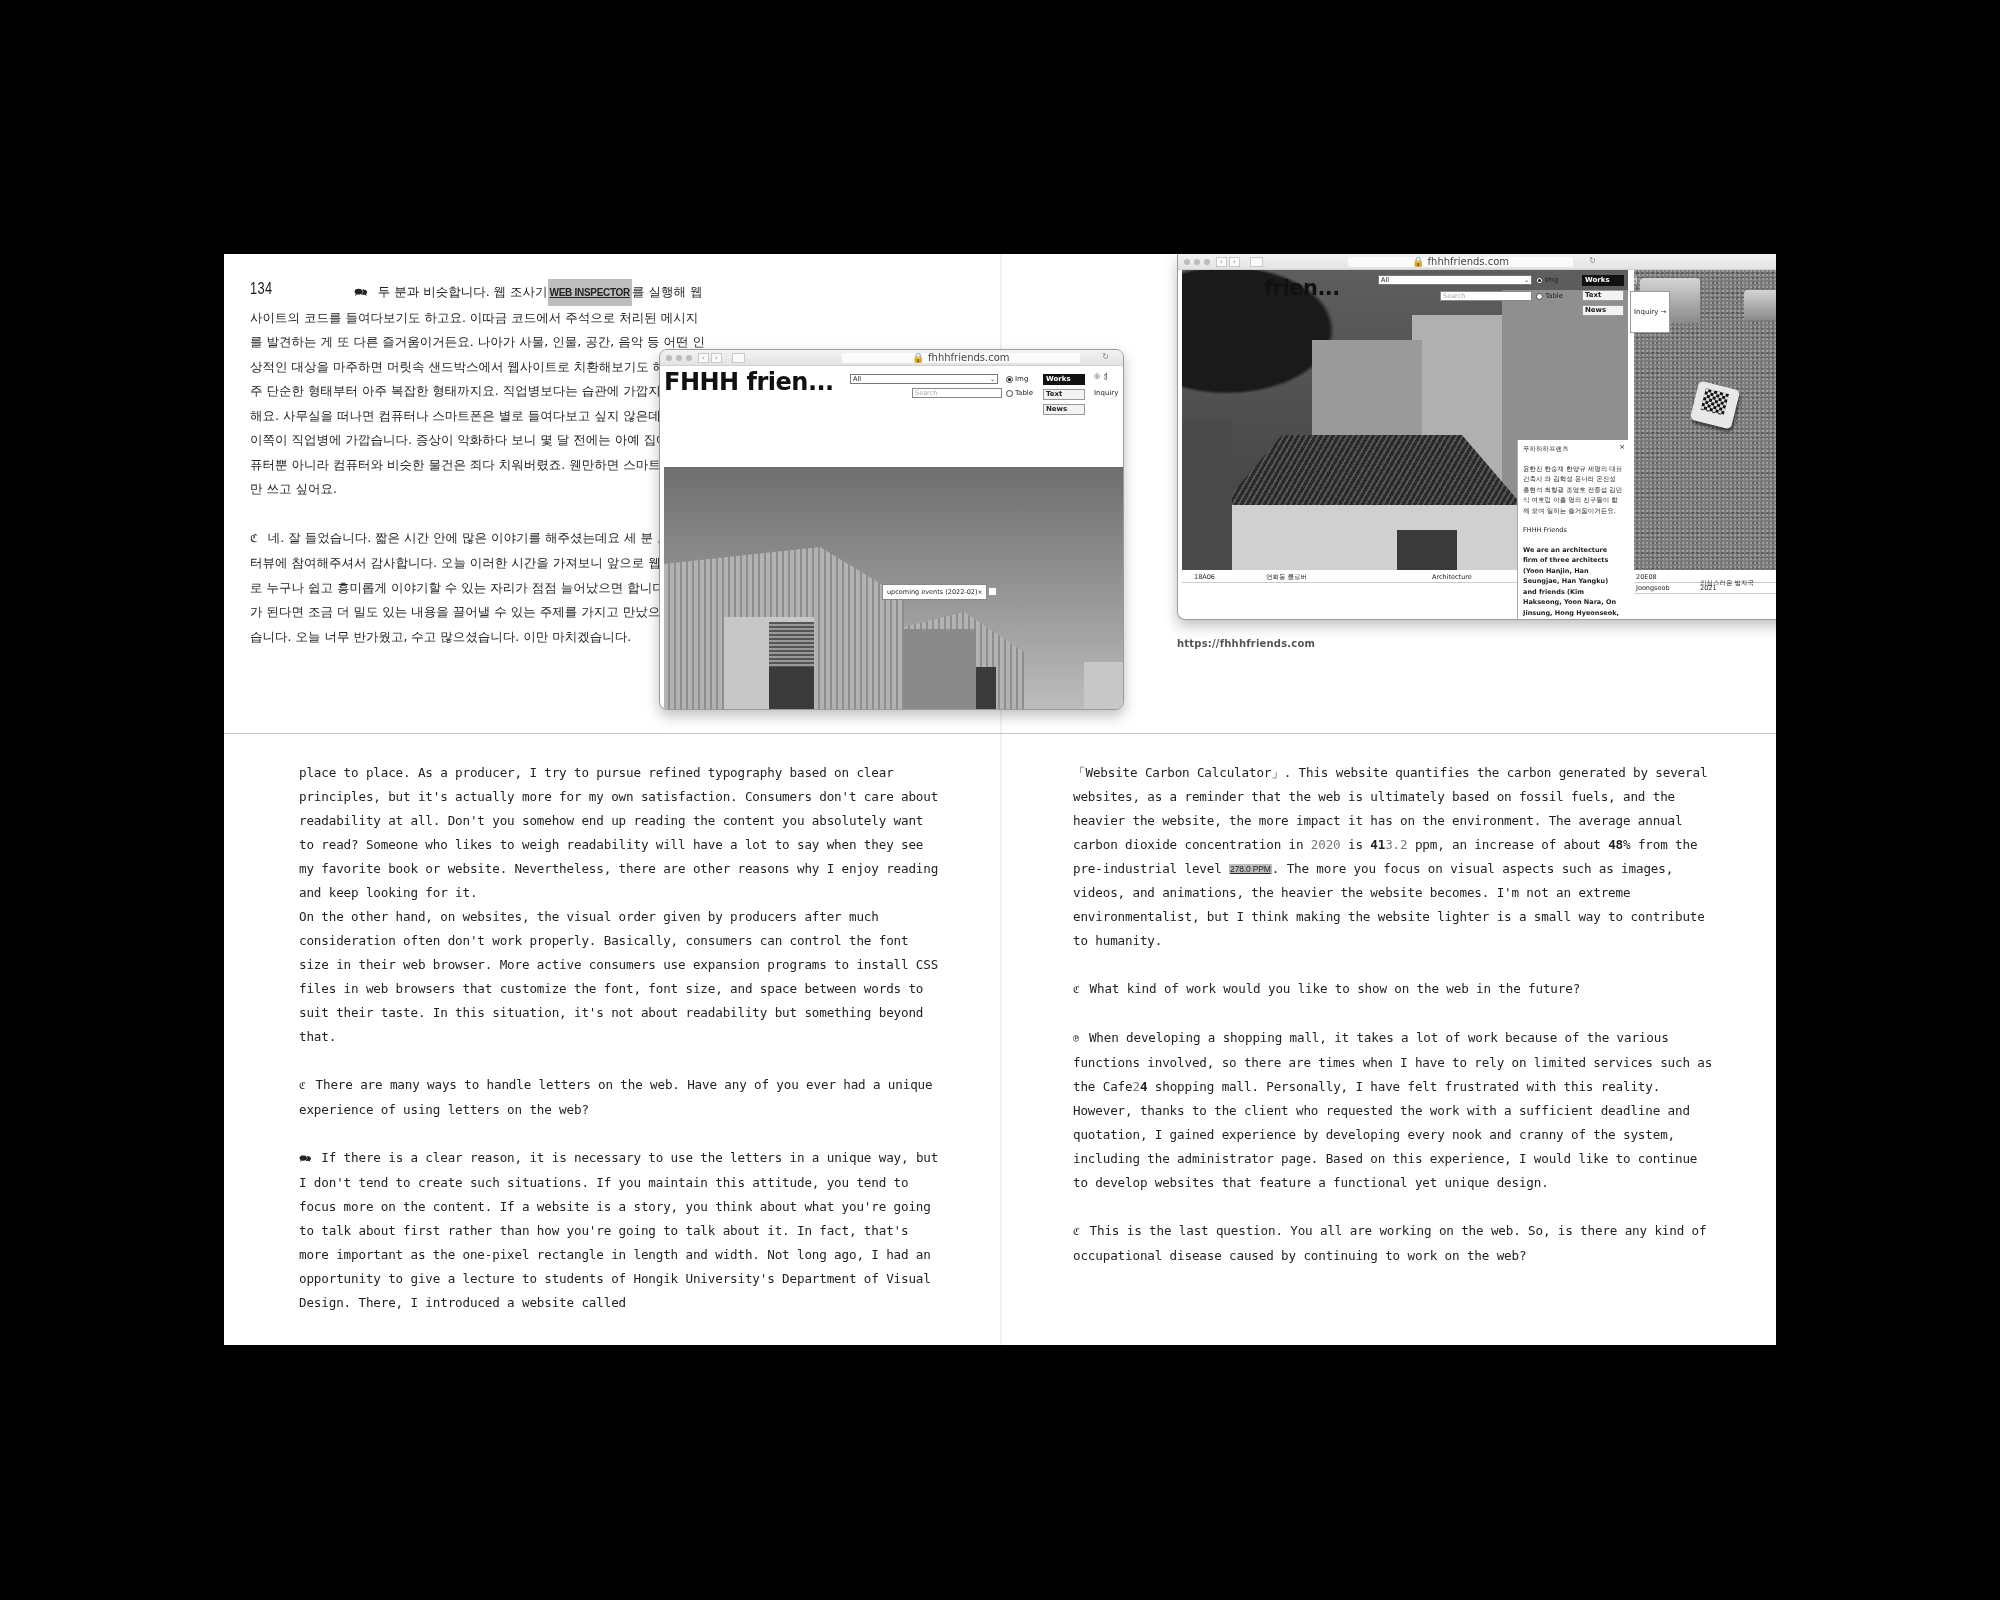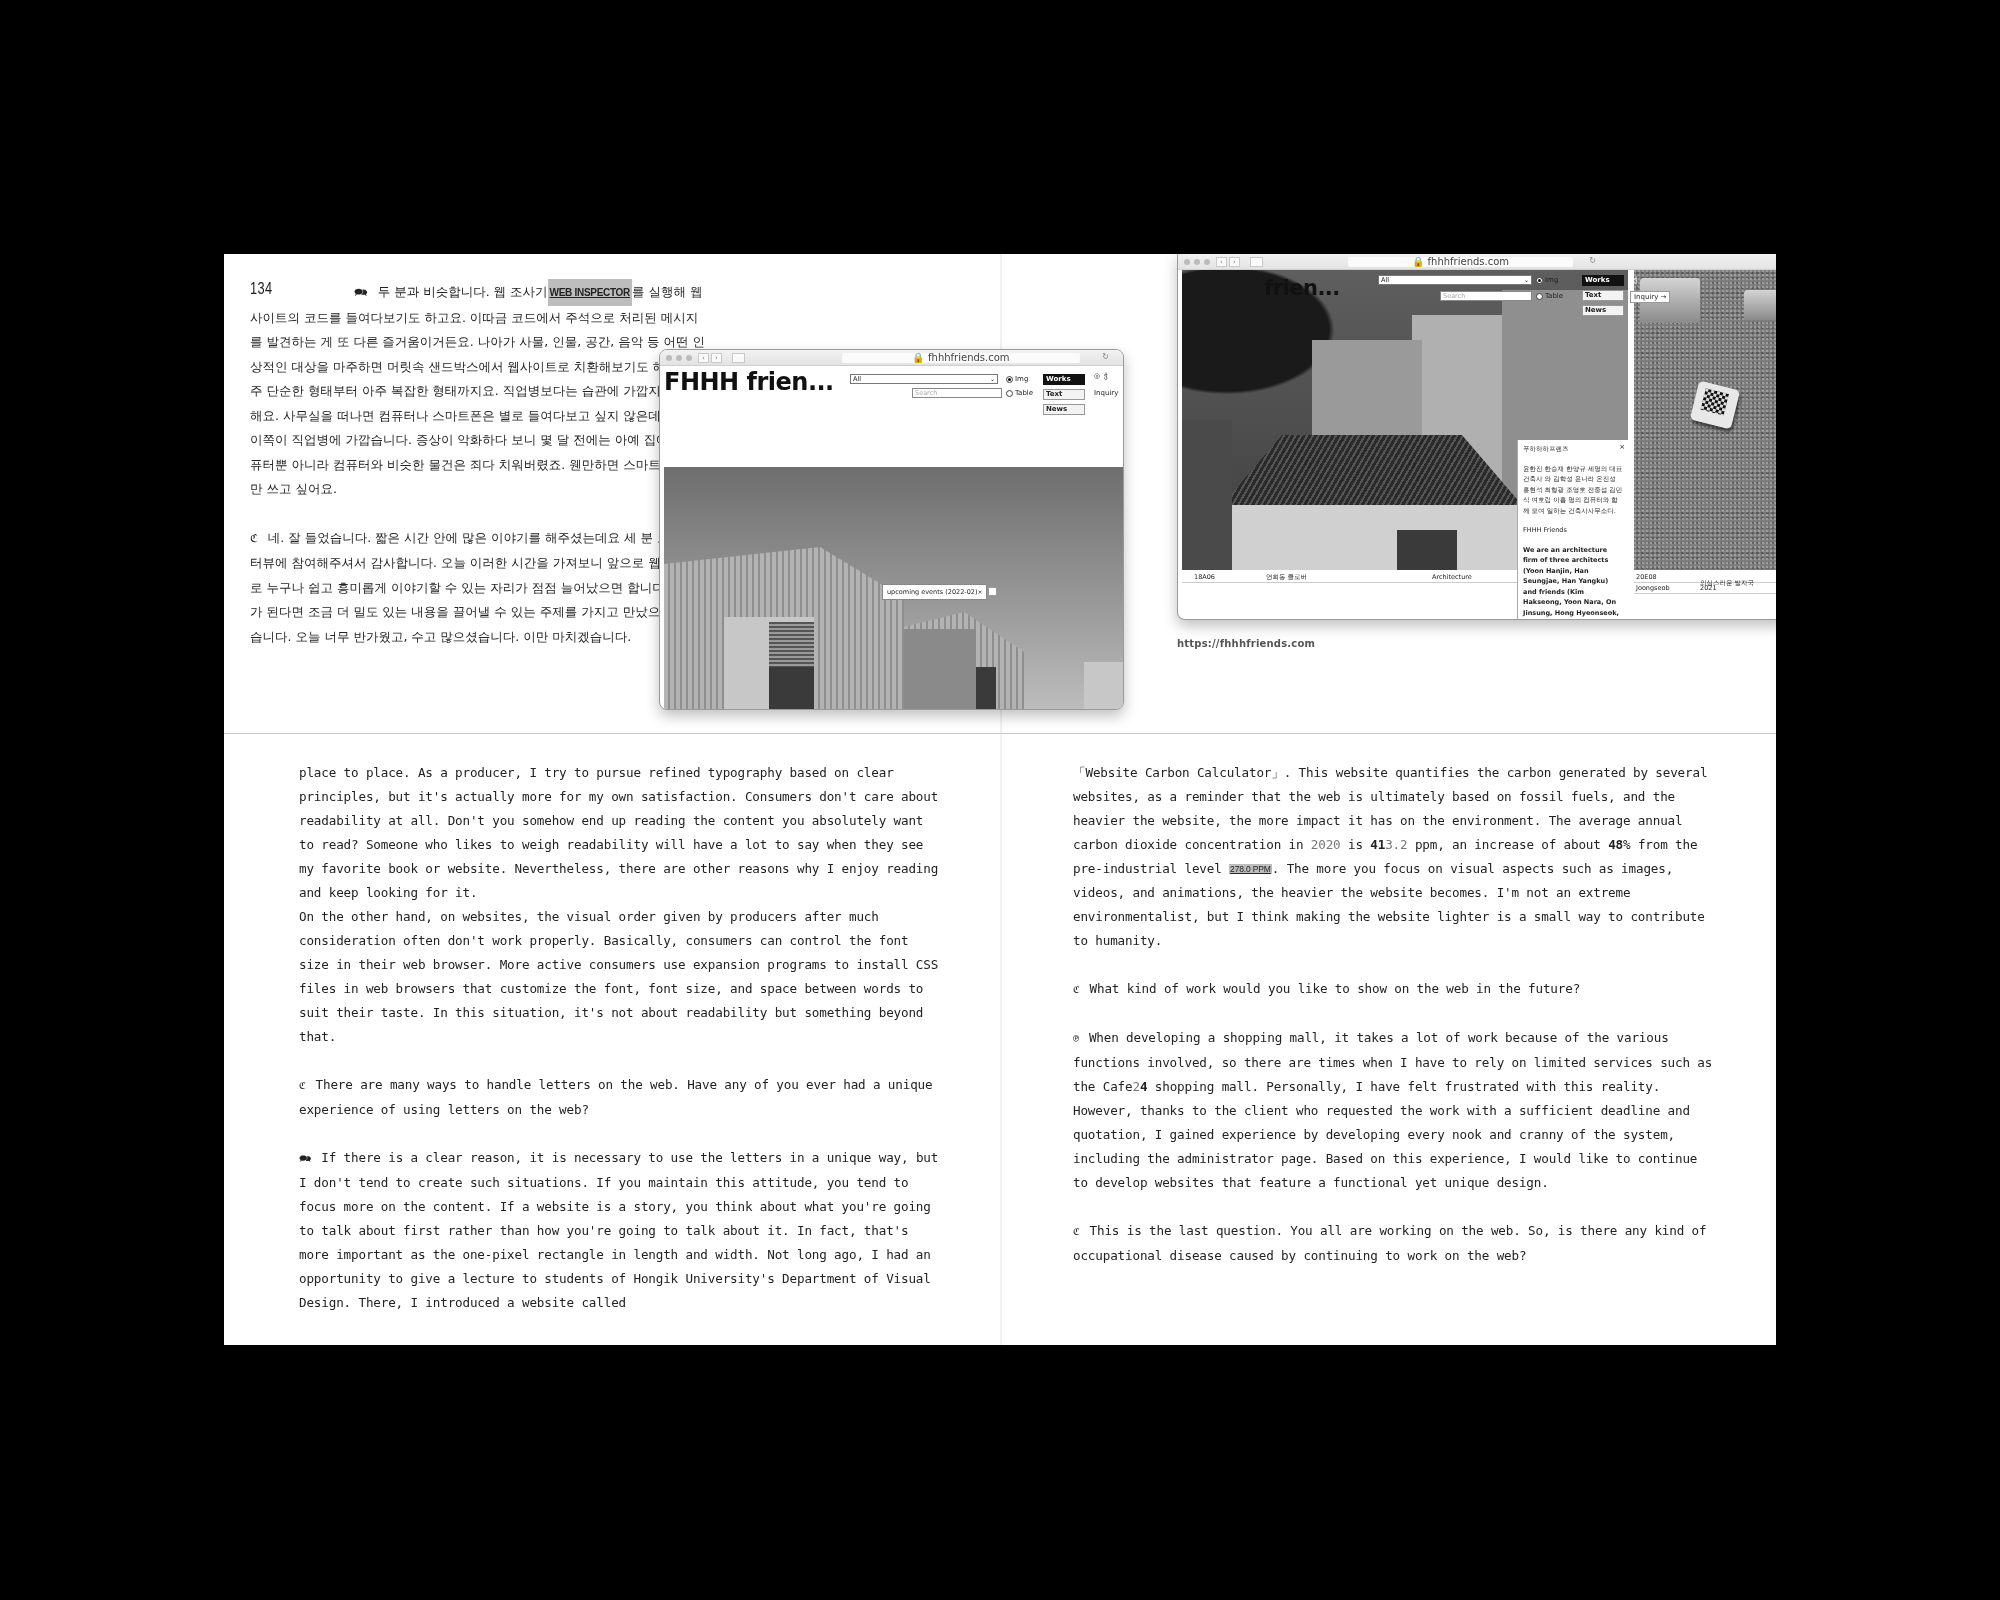--- a/index.html
+++ b/index.html
@@ -189,26 +189,26 @@
         <span>Img</span>
       </div>
     <div class="radio" style="left:358px; top:38px;">
         <span class="dot"></span>
         <span>Table</span>
       </div>
     <div class="menu-btn active" style="left:404px; top:21px;">Works</div>
     <div class="menu-btn" style="left:404px; top:36px;">Text</div>
     <div class="menu-btn" style="left:404px; top:51px;">News</div>
     <div class="small-link" style="left:456px; top:22px; color:#fff;">ჭ</div>
-    <div class="small-link" style="left:452px; top:37px; background:#fff; padding:1px 3px; border:1px solid #999;">Inquiry →</div>
+    <div class="small-link" style="left:452px; top:37px; background:#fff; padding:16px 3px; border:1px solid #999;">Inquiry →</div>
 
     <div class="info-panel" style="left:339px; top:186px; width:112px; height:180px;">
       <p>푸하하하프렌즈</p>
       <span class="info-close">×</span>
-      <p>윤한진 한승재 한양규 세명의 대표 건축사 와 김학성 윤나라 온진성 홍현석 최형광 조영호 전중섭 김민식 여호림 아홉 명의 컴퓨터와 함께 모여 일하는 건축사사무소다.</p>
+      <p>윤한진 한승재 한양규 세명의 대표 건축사 와 김학성 윤나라 온진성 홍현석 최형광 조영호 전중섭 김민식 여호림 아홉 명의 친구들이 함께 모여 일하는 즐거움이거든요.</p>
       <p>FHHH Friends</p>
       <p style="font-weight:bold;">We are an architecture firm of three architects (Yoon Hanjin, Han Seungjae, Han Yangku) and friends (Kim Hakseong, Yoon Nara, On Jinsung, Hong Hyeonseok, Choi Samuel, Cho Youngho, Jeon Joongseob, Kim Minsik).</p>
     </div>
 
     <div class="work-row" style="left:4px; top:318px; width:335px;">
       <span style="left:12px;">18A06</span>
       <span style="left:84px;">연희동 클로버</span>
       <span style="left:250px;">Architecture</span>
     </div>
     <div class="work-row" style="left:456px; top:318px; width:154px;">

